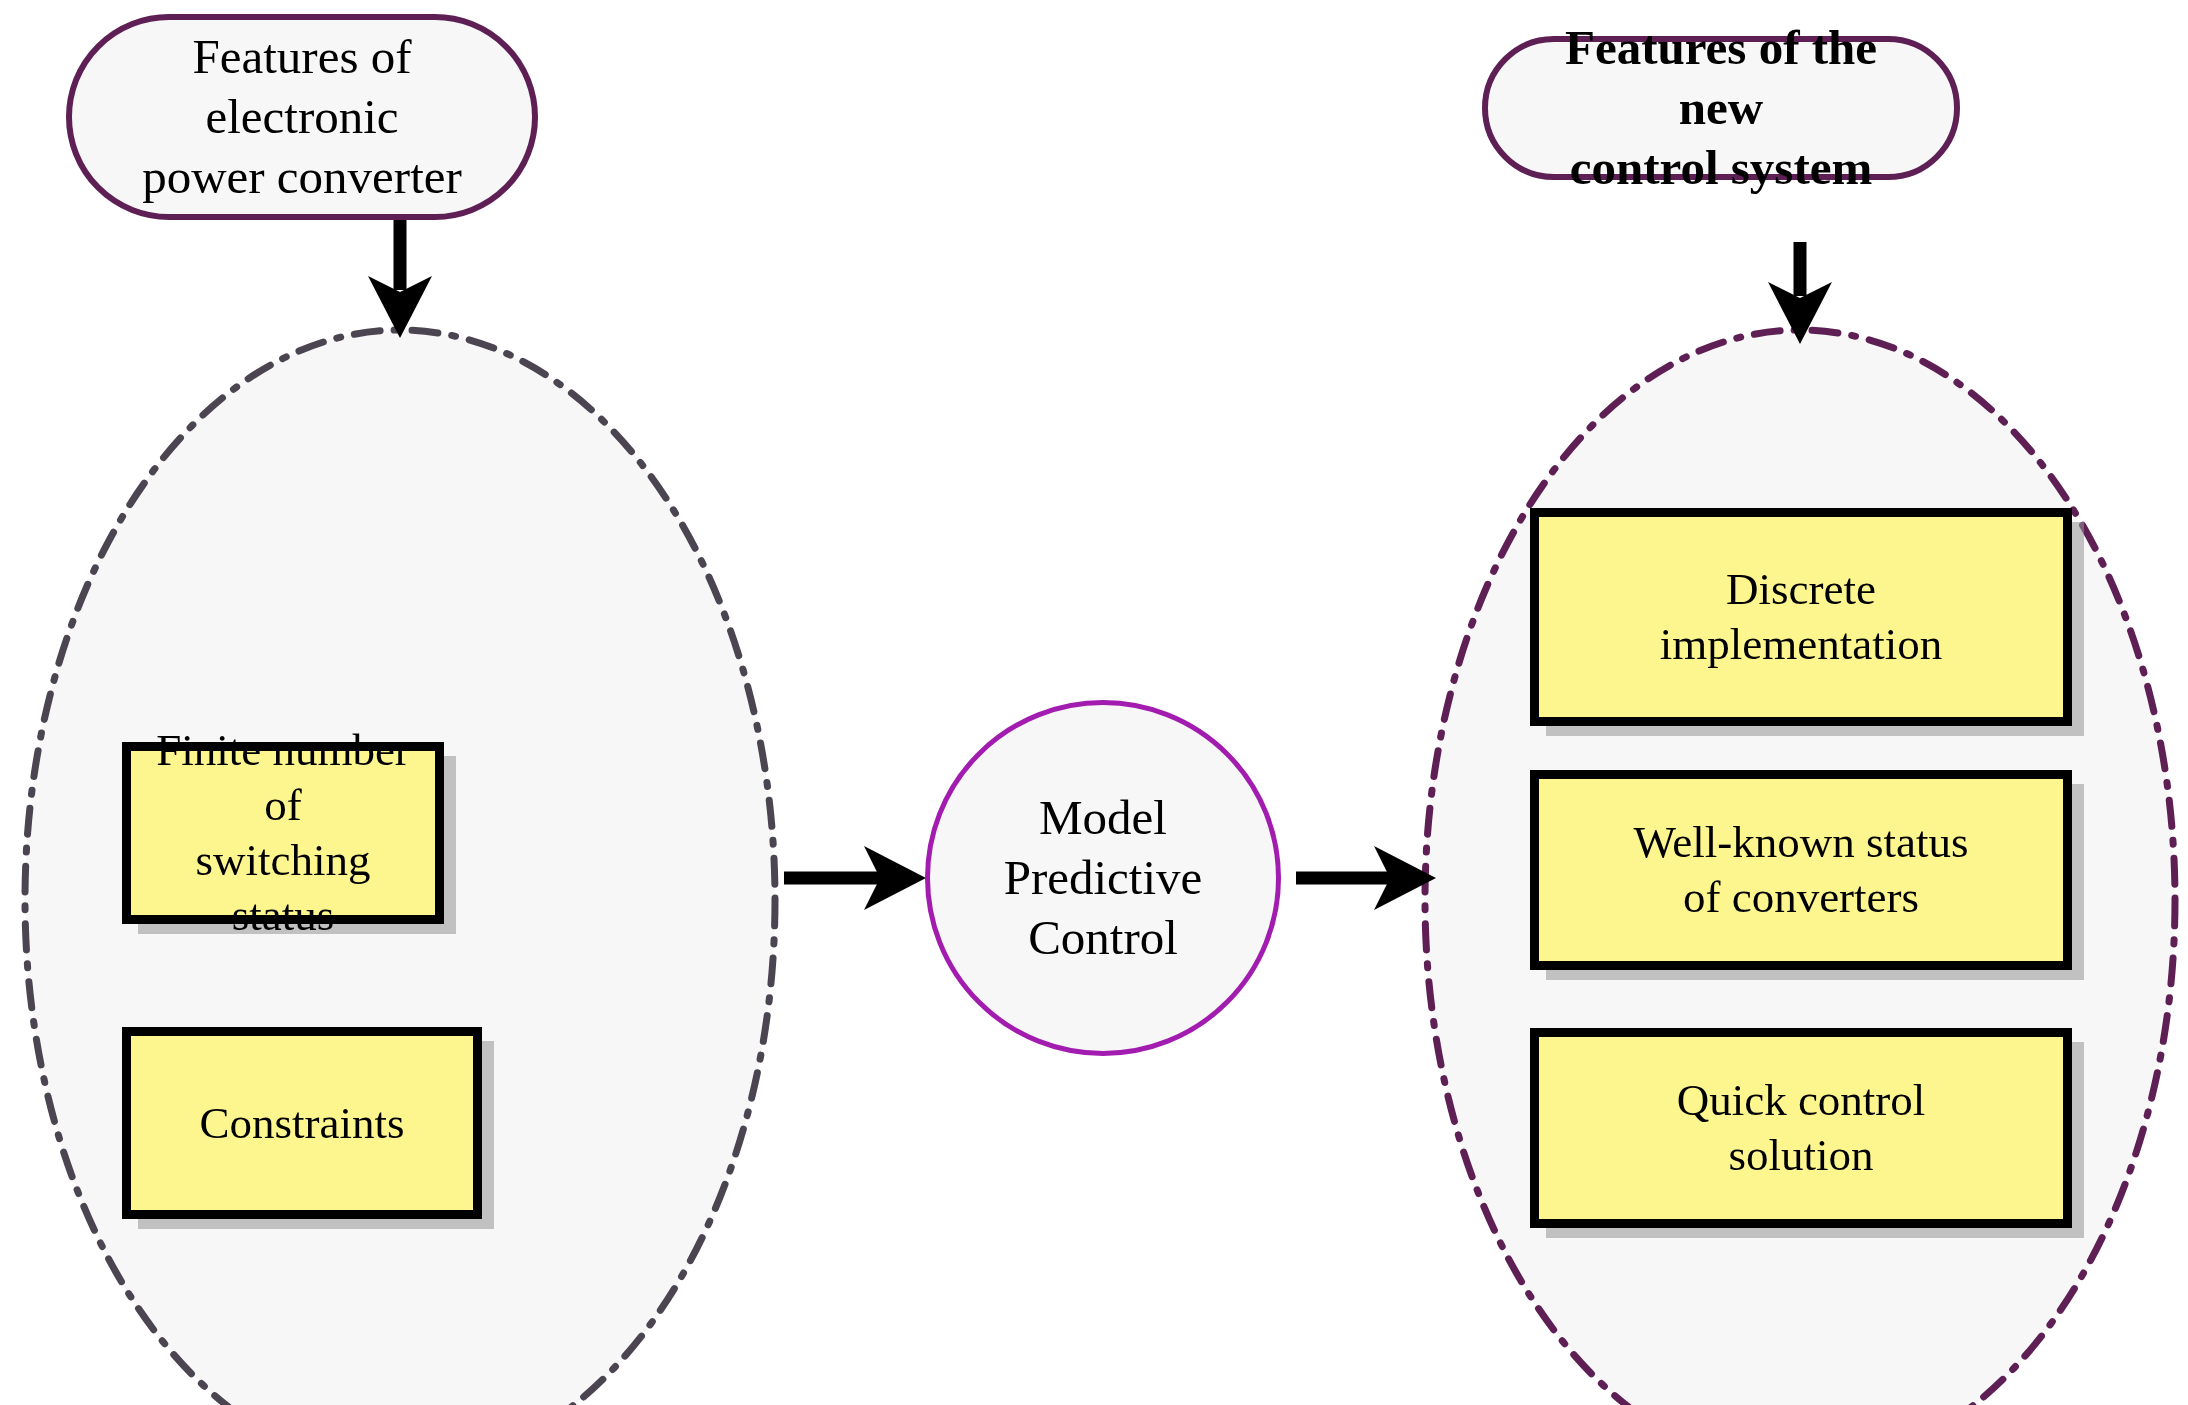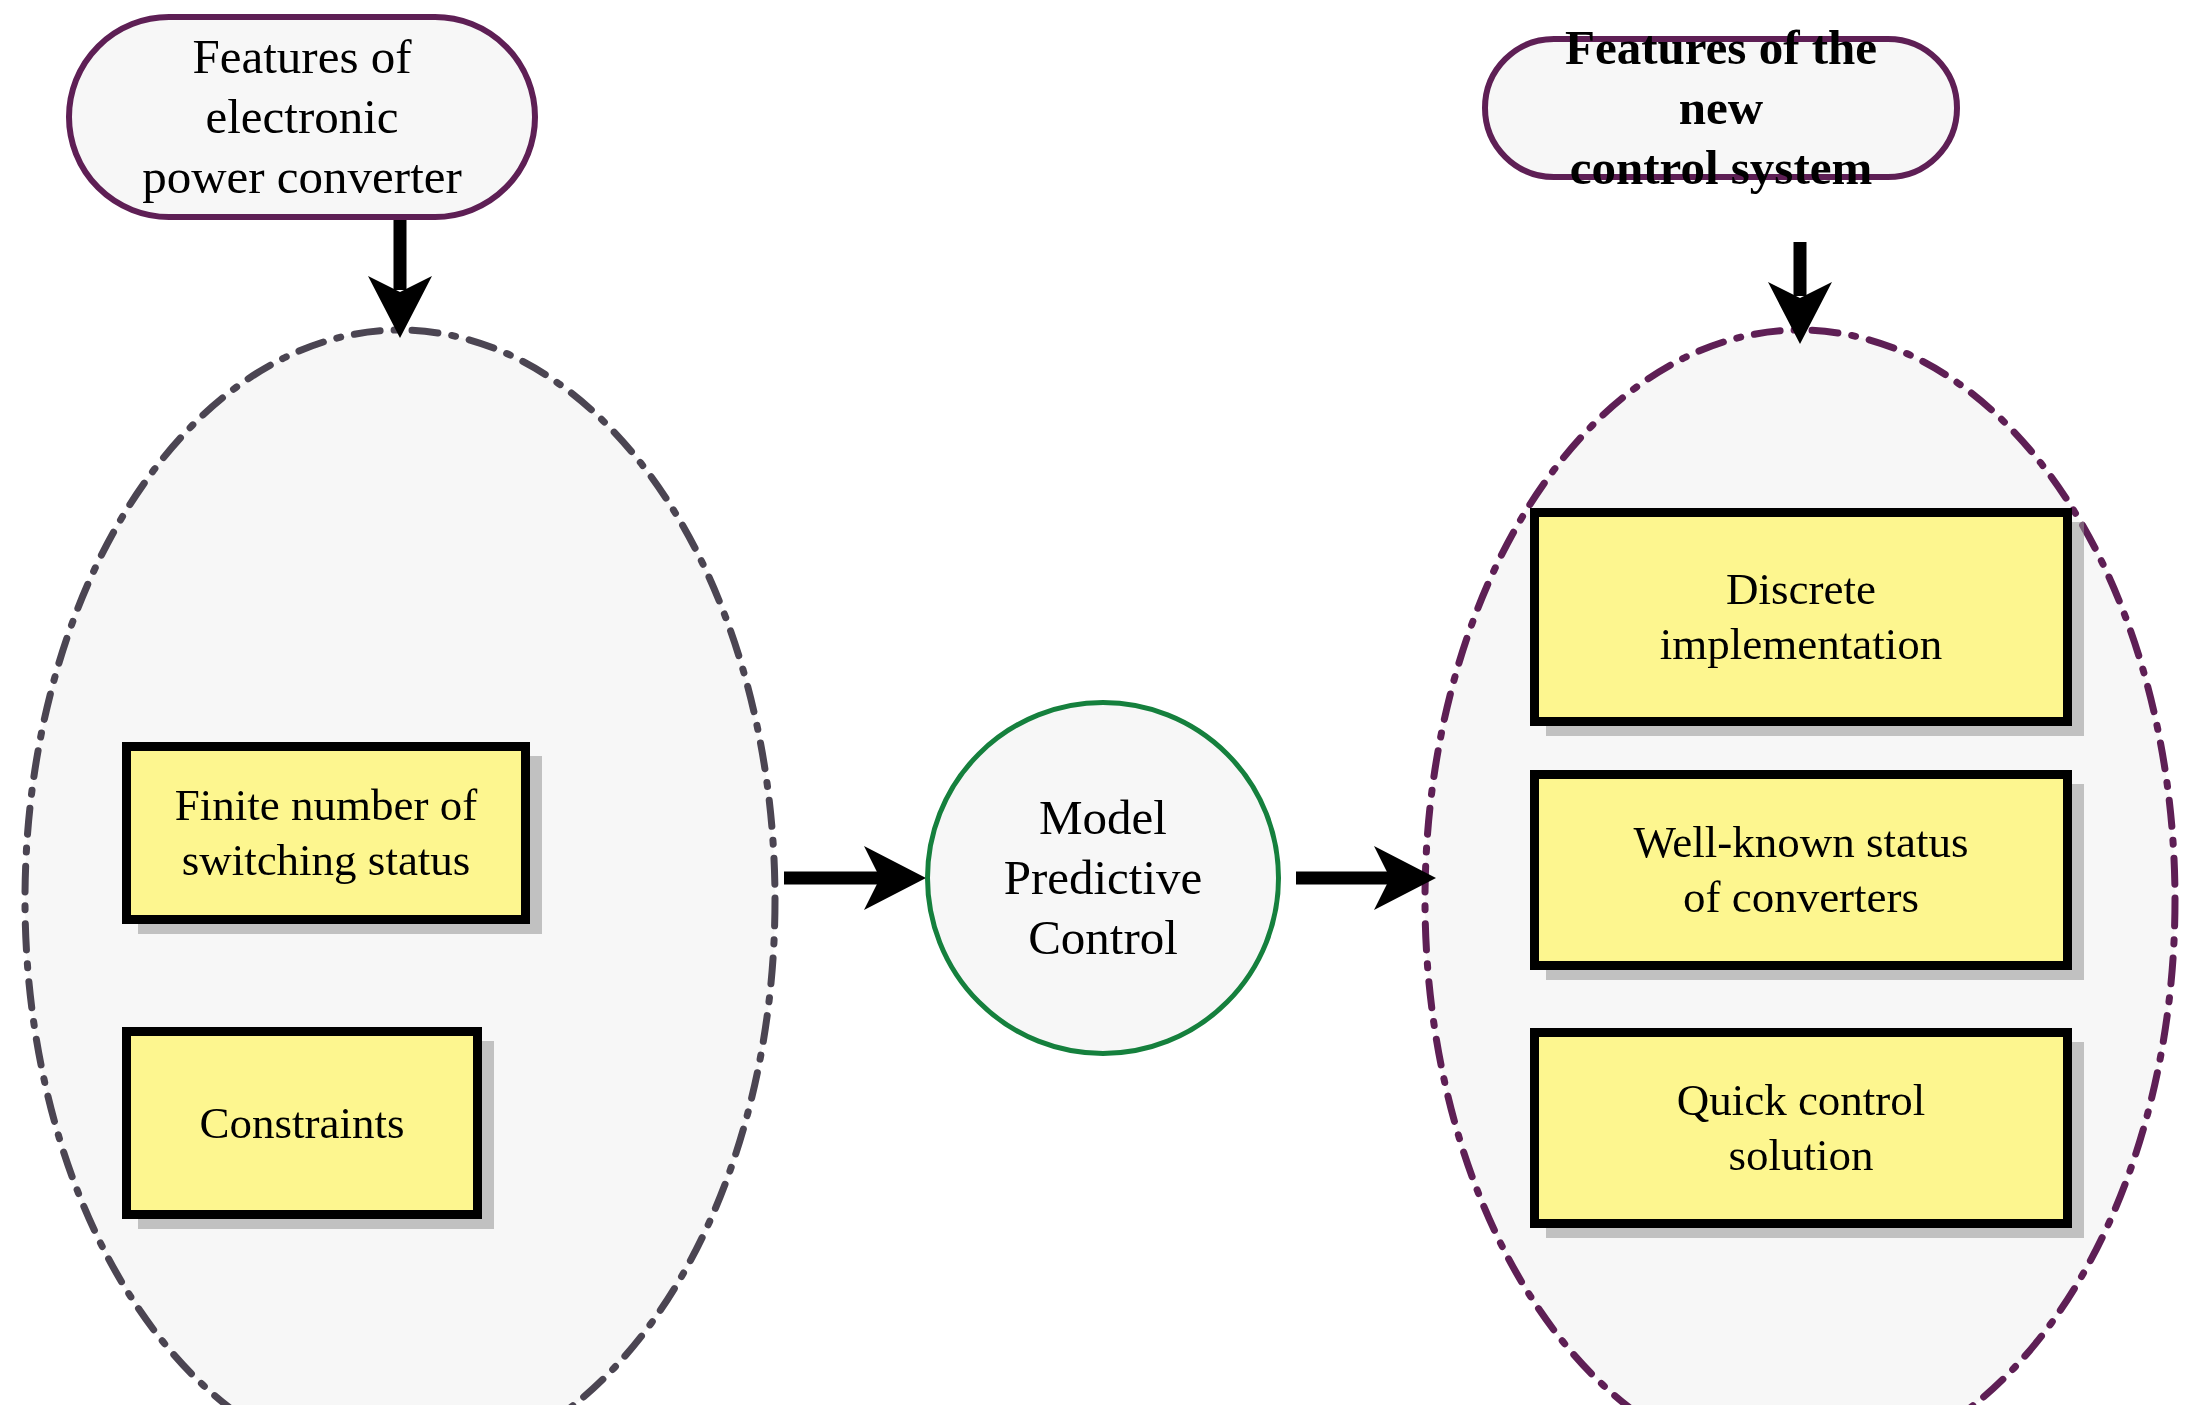--- a/index.html
+++ b/index.html
@@ -44,21 +44,21 @@
   .ybox {
     background: #fdf68f;
     border: 9px solid #000000;
     font-size: 45px;
     box-shadow: 14px 12px 0 -2px rgba(150,150,150,0.55);
     padding: 0 18px;
   }
   
   .circle {
     background: #f7f7f7;
-    border: 5px solid #15803d;
+    border: 5px solid #a21caf;
     border-radius: 50%;
     font-size: 49px;
   }
   .multi {
     white-space: pre-line;
   }
 </style>
 </head>
 <body>
 
@@ -88,21 +88,21 @@
     <g>
       <line x1="1296" y1="878" x2="1390" y2="878" stroke="#000" stroke-width="13"></line>
       <polygon points="1436,878 1374,846 1390,878 1374,910" fill="#000"></polygon>
     </g>
   </svg>
 
   <div class="node capsule multi" style="left:66px; top:14px; width:472px; height:206px;">Features of electronic
 power converter</div>
 
 
-  <div class="node ybox multi" style="left:122px; top:742px; width:408px; height:182px;">Finite number of
+  <div class="node ybox multi" style="left:122px; top:742px; width:322px; height:182px;">Finite number of
 switching status</div>
 
   <div class="node ybox multi" style="left:122px; top:1027px; width:360px; height:192px;">Constraints</div>
 
   <div class="node circle multi" style="left:925px; top:700px; width:356px; height:356px;">Model
 Predictive
 Control</div>
 
   <div class="node capsule multi" style="left:1482px; top:36px; width:478px; height:144px;font-weight:bold;">Features of the new
 control system</div>

